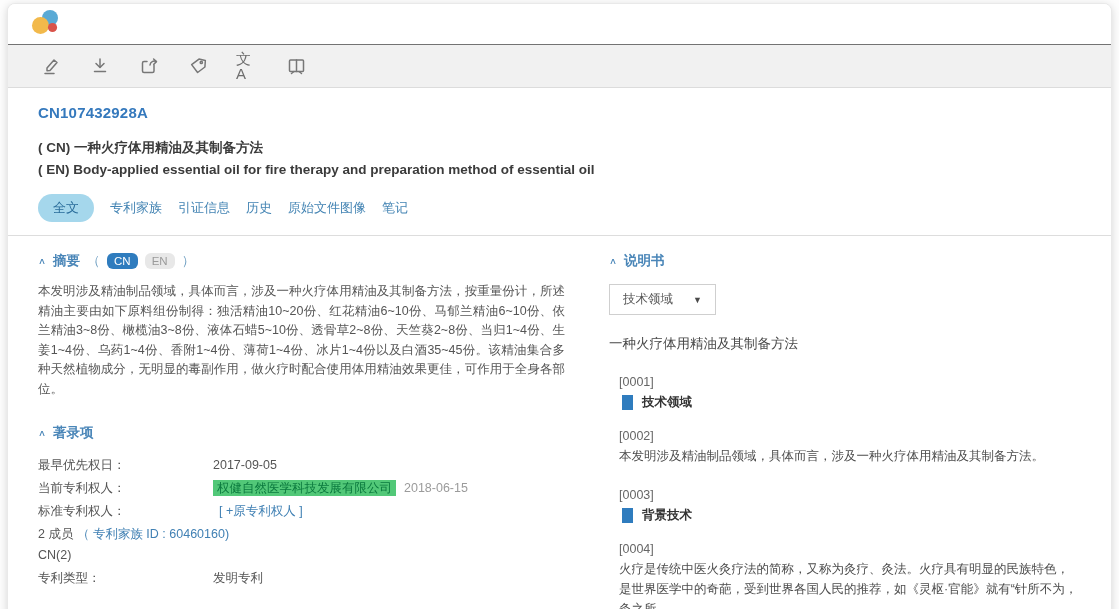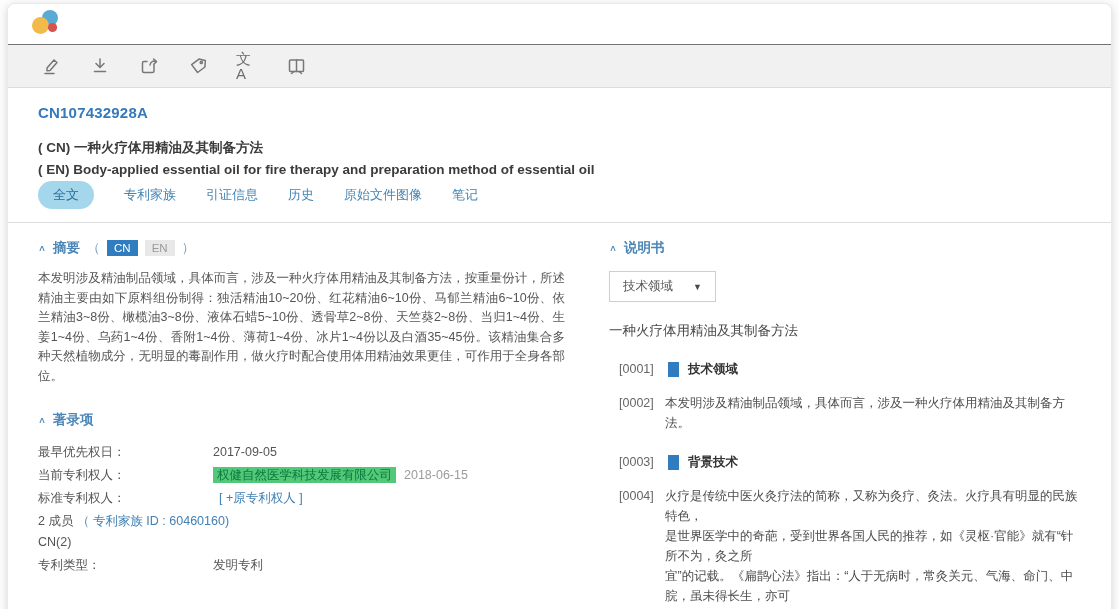--- a/index.html
+++ b/index.html
@@ -23,34 +23,34 @@
   .tool-btn svg { stroke:#777; fill:none; stroke-width:1.5; stroke-linecap:round; stroke-linejoin:round; }
   .translate-glyph { font-size:15px; color:#6e6e6e; font-weight:500; letter-spacing:0; line-height:1; }
 
   
   .head-block { padding:16px 16px 0 30px; }
   .patent-number { color:#3579bd; font-weight:bold; font-size:15px; letter-spacing:0.2px; }
   .titles { margin-top:16px; }
   .title-line { font-size:13.5px; font-weight:bold; color:#3b3b3b; line-height:22px; }
 
   
-  .tabs { display:flex; align-items:flex-start; gap:30px; padding-bottom:13px; }
+  .tabs { display:flex; align-items:flex-start; gap:16px; margin-top:13px; padding-bottom:13px; }
   .tab { font-size:13px; color:#4585b4; cursor:pointer; padding:5px 0; }
   .tab.active { background:#a5d7ec; color:#2a6d9b; padding:5px 15px; border-radius:15px; }
   .divider { border-bottom:1px solid #ddd; }
 
   
   .columns { display:flex; padding:16px 30px 22px 30px; }
   .col-left { width:527px; flex-shrink:0; }
   .col-right { flex:1; margin-left:44px; }
 
   .section-head { display:flex; align-items:center; gap:7px; color:#4a86b8; font-size:13.5px; font-weight:bold; }
   .caret-up { font-size:11px; font-weight:normal; transform:scaleY(0.8); }
   .paren { color:#6f9fc2; font-weight:normal; font-size:13px; }
-  .lang-badge { font-size:11.5px; padding:2px 7px; border-radius:0; cursor:pointer; font-weight:normal; }
+  .lang-badge { font-size:11.5px; padding:2px 7px; border-radius:6px; cursor:pointer; font-weight:normal; }
   .lang-cn { background:#2f7cbe; color:#fff; }
   .lang-en { background:#e8e8e8; color:#9a9a9a; }
 
   .abstract-text { margin-top:12px; font-size:12.5px; color:#555; line-height:19.5px; text-align:justify; }
 
   .biblio-head { margin-top:25px; }
   .biblio-table { margin-top:13px; font-size:12.5px; color:#555; }
   .biblio-row { display:flex; line-height:21px; margin-bottom:2px; }
   .biblio-label { width:175px; flex-shrink:0; }
   .biblio-value { flex:1; }
@@ -61,21 +61,21 @@
   .indent-sm { padding-left:6px; }
 
   
   .dropdown {
     margin-top:14px; display:inline-flex; align-items:center; gap:20px;
     border:1px solid #cfcfcf; background:#fff; padding:6px 13px; font-size:12.5px; color:#555; cursor:pointer;
   }
   .dropdown .dd-caret { font-size:9px; color:#4a4a4a; }
   .doc-title { margin-top:20px; font-size:13.5px; color:#484848; }
   .paras { margin-top:4px; }
-  .para { display:flex; margin-top:14px; padding-left:10px; }
+  .para { display:flex; margin-top:14px; padding-left:10px;flex-direction:column; }
   .para-num { width:46px; flex-shrink:0; font-size:12.5px; color:#666; line-height:20px; }
   .para-body { flex:1; font-size:12.5px; color:#4c4c4c; line-height:20px; white-space:pre-line; }
   .para-heading { font-weight:bold; color:#333; display:flex; align-items:center; }
   .blue-square { display:inline-block; width:11px; height:15px; background:#2f7cbe; margin:0 9px 0 3px; }
   .para.heading-para { margin-top:19px; }
 </style>
 </head>
 <body>
 
 <div class="card">

